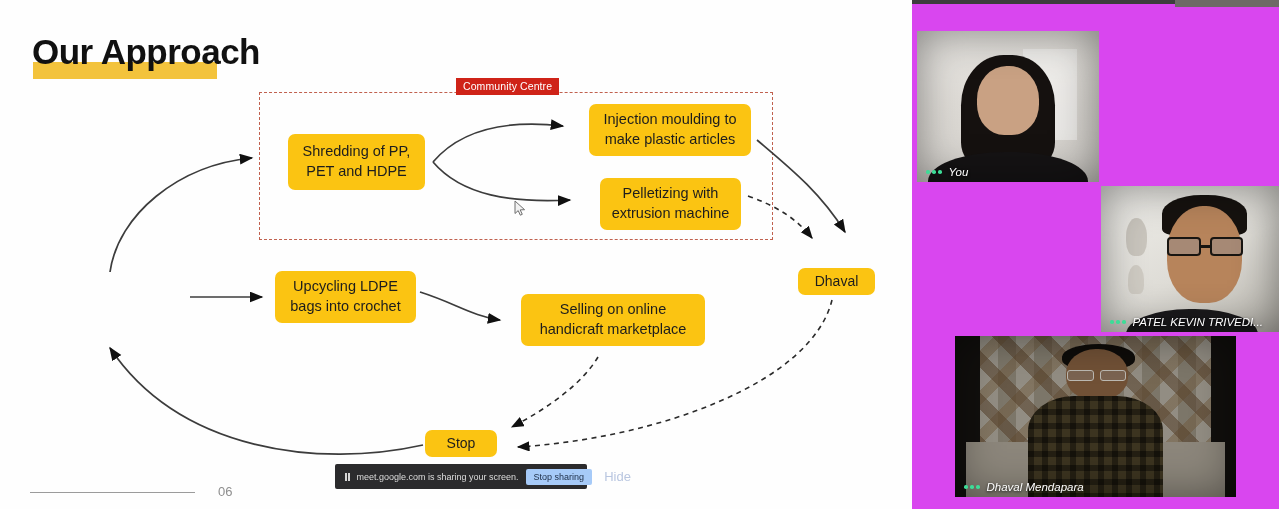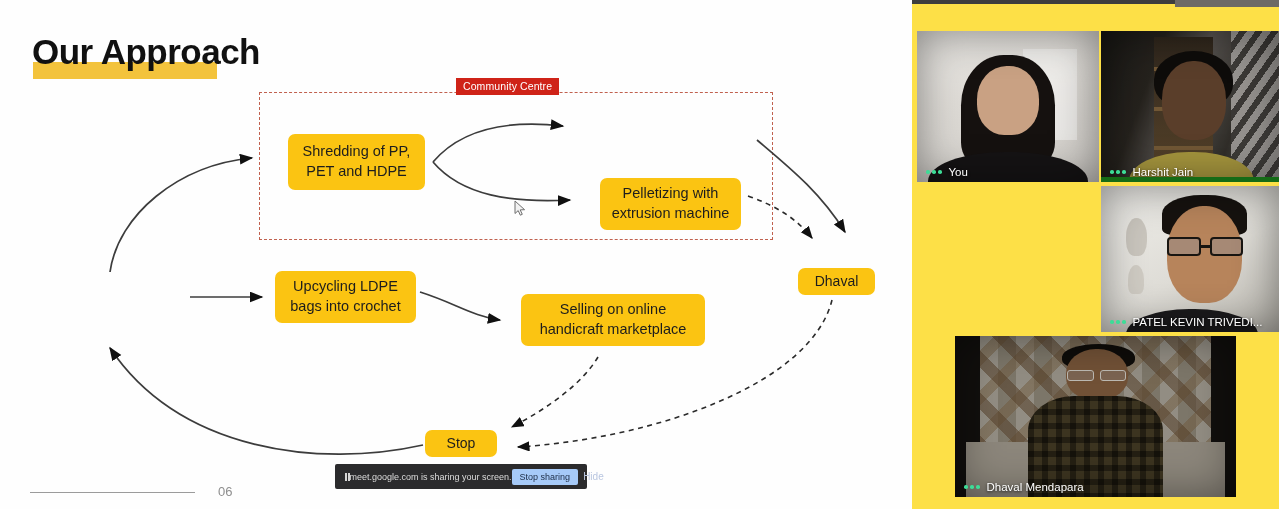--- a/index.html
+++ b/index.html
@@ -65,39 +65,40 @@
     font-size:13px; color:#8e8e8e; z-index:4;
   }
 
   
   #cursor { position:absolute; left:514px; top:200px; z-index:20; }
 
   
   #share-bar {
     position:absolute; left:335px; top:464px; width:252px; height:25px;
     background:#2b2b2d; border-radius:2px; z-index:30;
-    display:flex; align-items:center; padding:0 6px; 
+    display:flex; align-items:center; padding:0 6px; gap:7px;
   }
   #pause-icon { display:flex; gap:1.5px; margin-left:4px; }
   #pause-icon i { display:block; width:1.5px; height:8px; background:#d6d6d6; }
   #share-text { color:#dcdcdc; font-size:9px; white-space:nowrap; }
   #stop-sharing-btn {
     background:#a6caf8; color:#1d2d46; font-size:9px;
     padding:3px 8px; border-radius:2px; border:none;
     white-space:nowrap; cursor:pointer;
   }
   #hide-btn {
-    background:none; border:none; color:#b9c6e0; font-size:10px;
+    background:none; border:none; color:#b9c6e0; font-size:13px;
     padding:3px 5px; white-space:nowrap; cursor:pointer;
   }
 
   
   #video-panel {
     position:absolute; left:912px; top:0; width:367px; height:509px;
-    background:#fde047;
+    background:#d946ef;
+    font-style:italic;
   }
   #top-strip {
     position:absolute; left:0; top:0; width:367px; height:4px;
     background:#3d3d3d;
   }
   #top-strip-right {
     position:absolute; right:0; top:0; width:104px; height:7px;
     background:#6d6a66;
   }
 
@@ -242,20 +243,21 @@
       <path d="M420,292 C455,303 472,316 500,320" fill="none" stroke="#3c3c3c" stroke-width="1.7" marker-end="url(#ah)"></path>
 
       <path d="M598,357 C582,384 548,408 512,427" fill="none" stroke="#2a2a2a" stroke-width="1.6" stroke-dasharray="5,4.5" marker-end="url(#ahd)"></path>
 
       <path d="M832,300 C812,382 660,438 518,447" fill="none" stroke="#2a2a2a" stroke-width="1.6" stroke-dasharray="5,4.5" marker-end="url(#ahd)"></path>
 
       <path d="M423,445 C320,468 180,452 110,348" fill="none" stroke="#3c3c3c" stroke-width="1.7" marker-end="url(#ah)"></path>
     </svg>
 
     <div class="node" id="n-shred">Shredding of PP, PET and HDPE</div>
+    <div class="node" id="n-inject">Injection moulding to make plastic articles</div>
     <div class="node" id="n-pellet">Pelletizing with extrusion machine</div>
     <div class="node" id="n-upcycle">Upcycling LDPE bags into crochet</div>
     <div class="node" id="n-selling">Selling on online handicraft marketplace</div>
     <div class="node" id="n-market">Dhaval</div>
     <div class="node" id="n-waste">Stop</div>
 
     <div id="page-rule"></div>
     <div id="page-num">06</div>
 
     <svg id="cursor" width="14" height="18" viewBox="0 0 14 18">
@@ -288,43 +290,20 @@
       <div class="tile-name">
         <span class="mic-dots">
             <i></i>
             <i></i>
             <i></i>
           </span>
         <span>You</span>
       </div>
     </div>
 
-    <div class="tile" id="tile-harshit">
-      <div class="scene" id="sc-harshit">
-        <div class="shelf"></div>
-        <div class="shelfline" style="top:24%"></div>
-        <div class="shelfline" style="top:50%"></div>
-        <div class="shelfline" style="top:76%"></div>
-        <div class="curtain"></div>
-        <div class="hair"></div>
-          <div class="head"></div>
-          <div class="torso"></div>
-        <div class="dark"></div>
-          <div class="vignette"></div>
-      </div>
-      <div class="tile-name">
-        <span class="mic-dots">
-            <i></i>
-            <i></i>
-            <i></i>
-          </span>
-        <span>Harshit Jain</span>
-      </div>
-      <div class="speaking-border"></div>
-    </div>
 
 
     <div class="tile" id="tile-kevin">
       <div class="scene" id="sc-kevin">
         <div class="fixture"></div>
           <div class="fixture2"></div>
         <div class="hair"></div>
           <div class="head"></div>
         <div class="glasses">
             <div class="lens l"></div>

